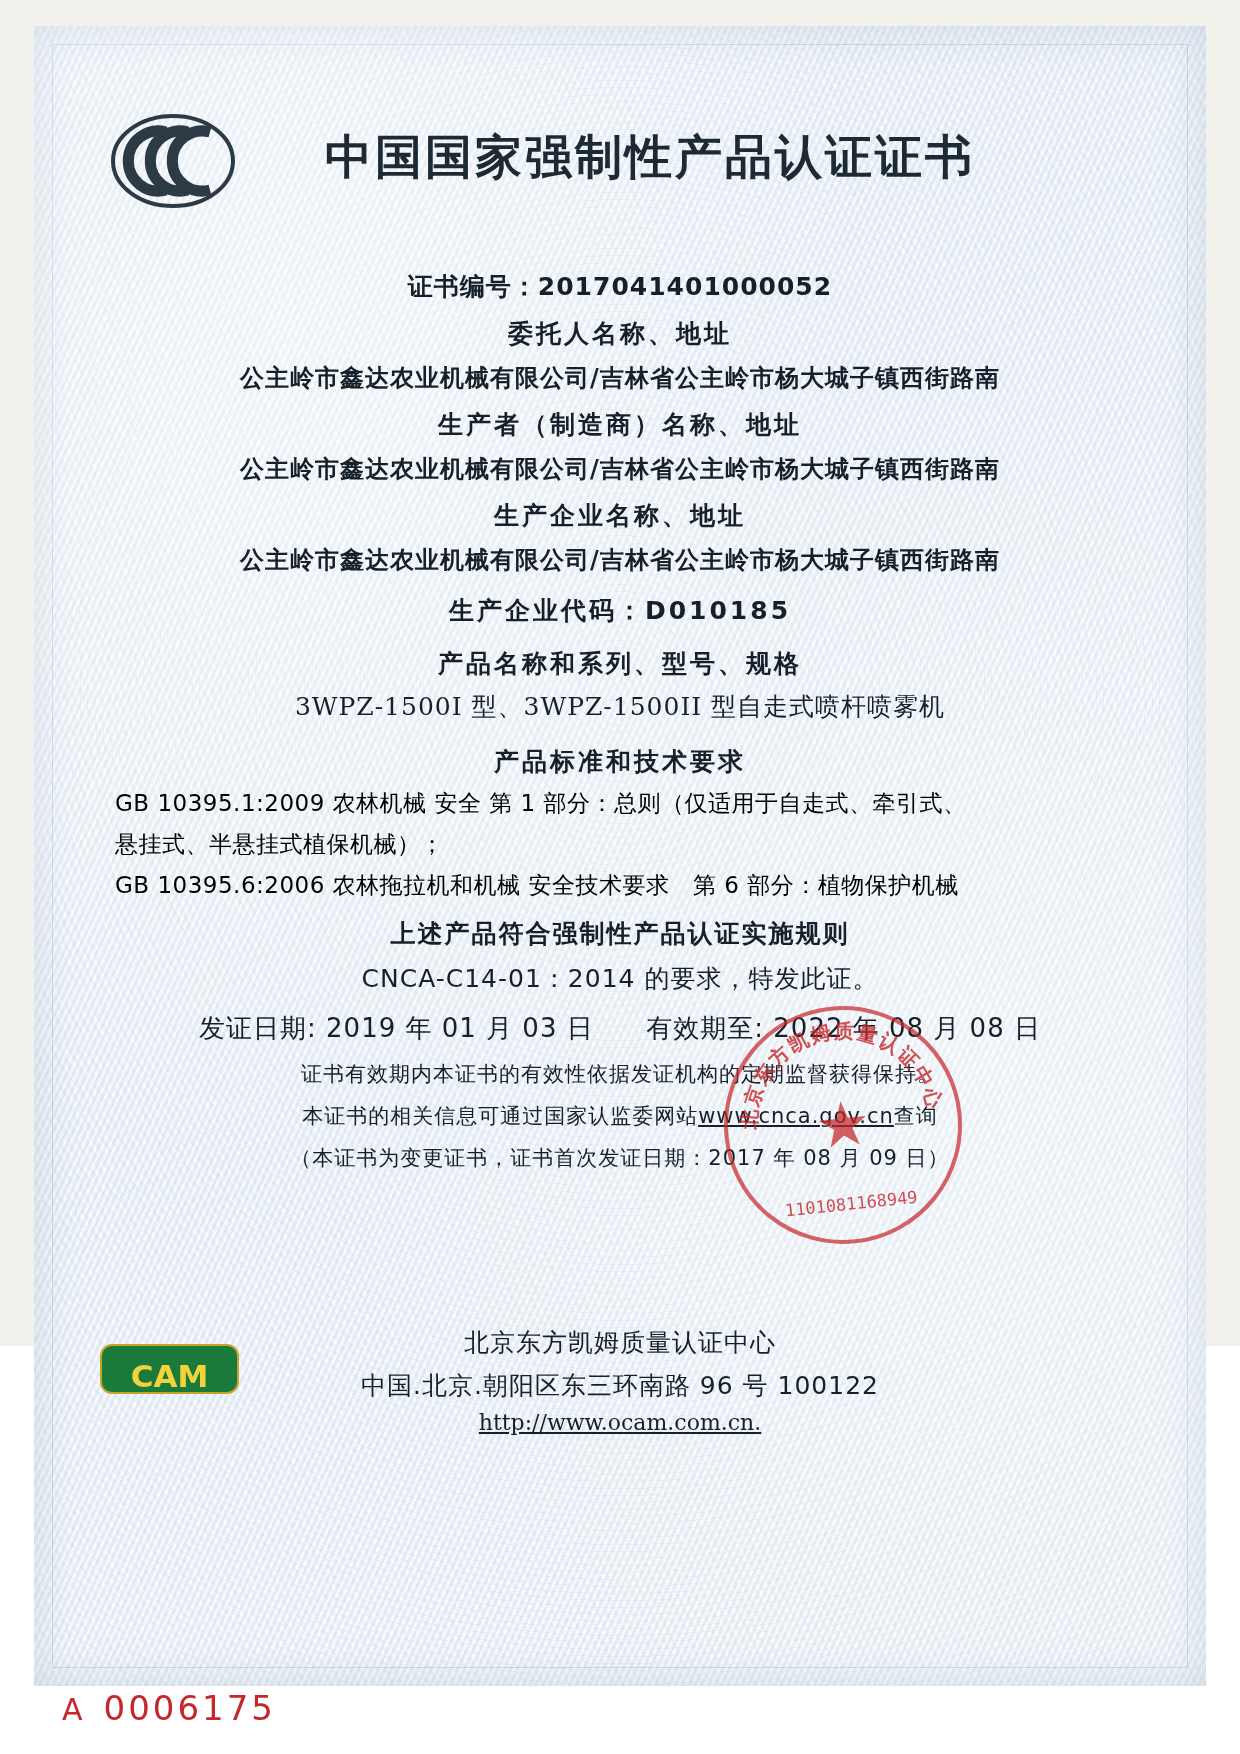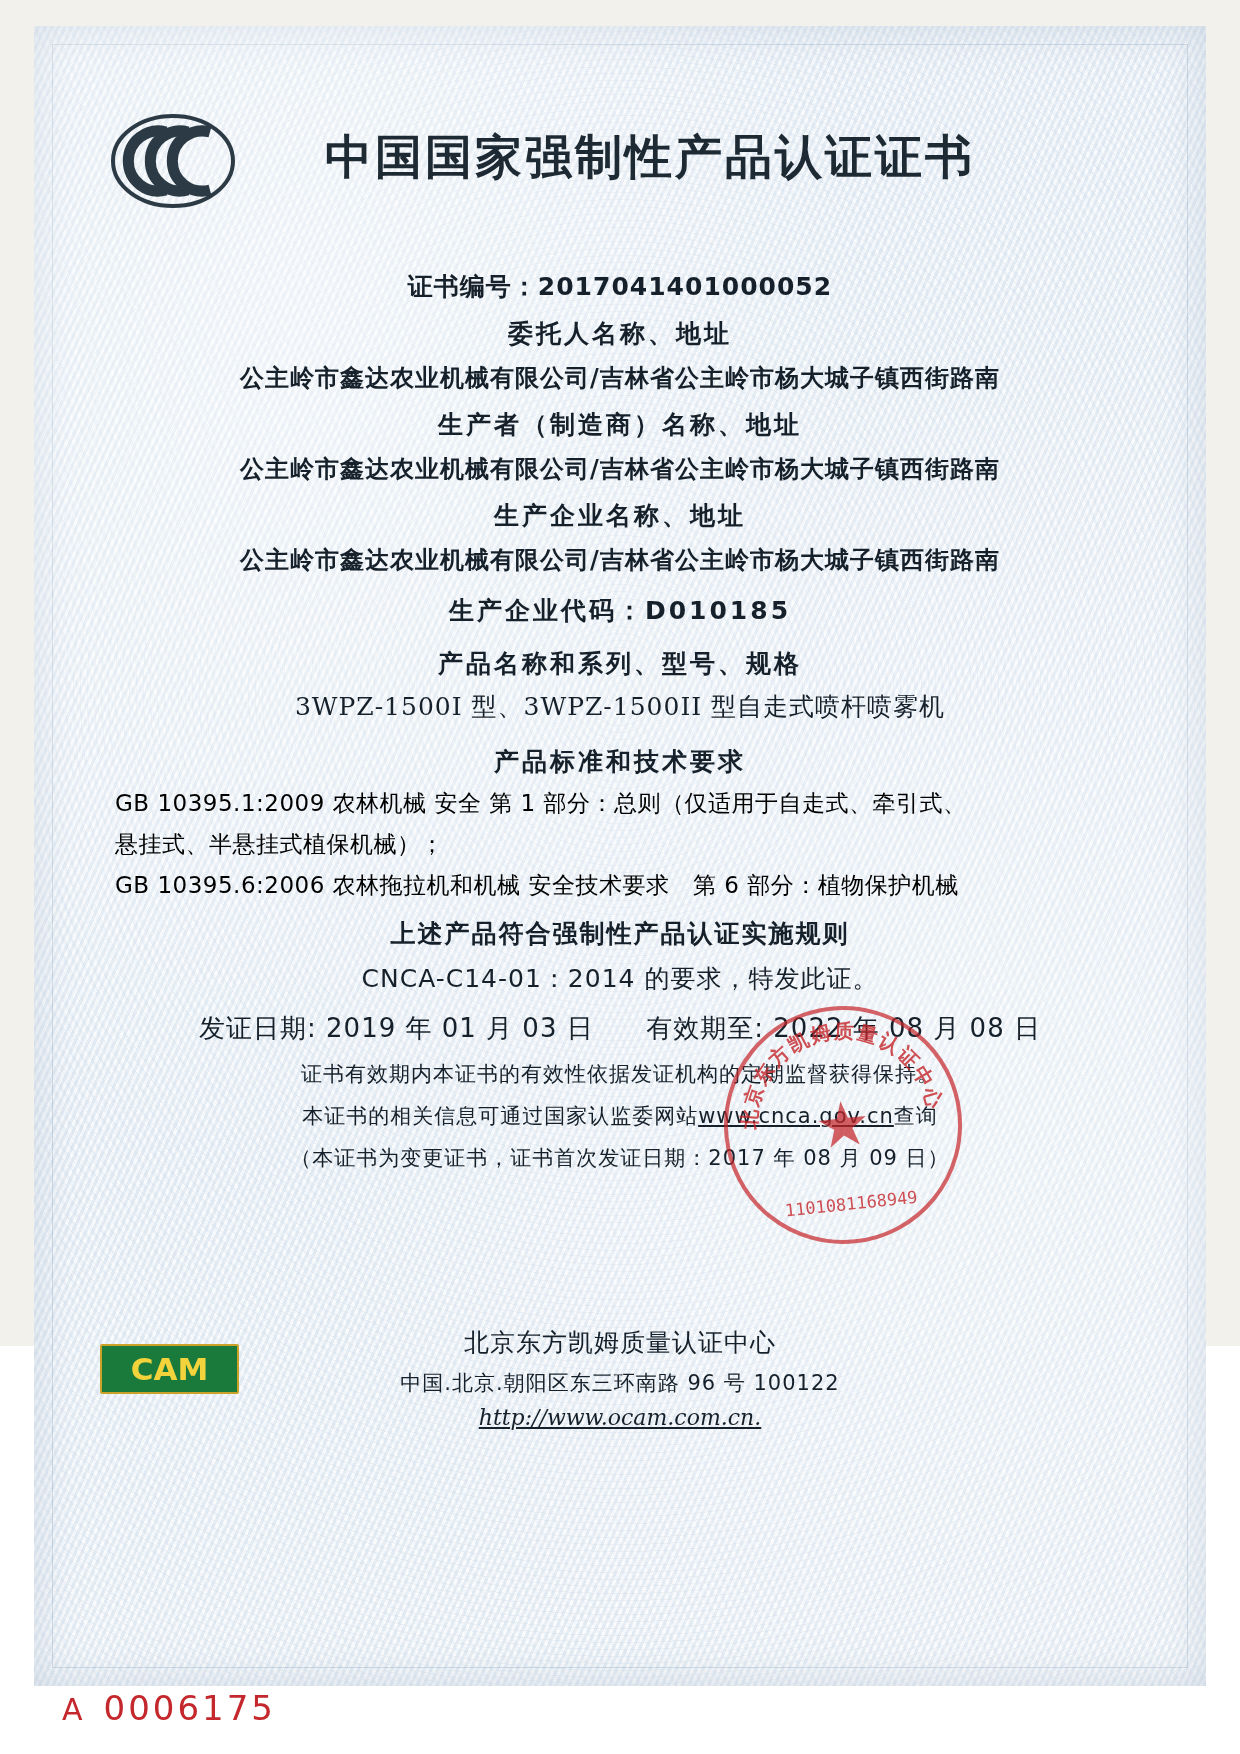--- a/index.html
+++ b/index.html
@@ -155,35 +155,35 @@
   .footer {
     position: absolute;
     left: 0;
     top: 1300px;
     width: 1172px;
     text-align: center;
     font-family: "DejaVu Sans", sans-serif;
     color: #15202a;
   }
   .footer .f1 { font-size: 25px; letter-spacing: 1px; }
-  .footer .f2 { font-size: 21px; letter-spacing: 1px; margin-top: 10px; }
-  .footer .f3 { font-size: 22px; margin-top: 8px; text-decoration: underline; font-family: "DejaVu Serif", serif; font-style: italic;}
+  .footer .f2 { font-size: 25px; letter-spacing: 1px; margin-top: 10px; }
+  .footer .f3 { font-size: 22px; margin-top: 8px; text-decoration: underline; font-family: "DejaVu Serif", serif;}
 
   
   .ocam {
     position: absolute;
     left: 66px;
     top: 1318px;
     width: 135px;
     height: 46px;
     background: #1a7a3c;
     border: 2px solid #c9a227;
-    border-radius: 2px;
+    border-radius: 12px;
     display: flex;
-    align-items: center;
+    align-items: flex-end;
     justify-content: center;
   }
   .ocam .txt {
     font-family: "DejaVu Sans", sans-serif;
     font-weight: bold;
     font-size: 31px;
     color: #f2d33c;
     letter-spacing: 0px;
     line-height: 1;
   }

